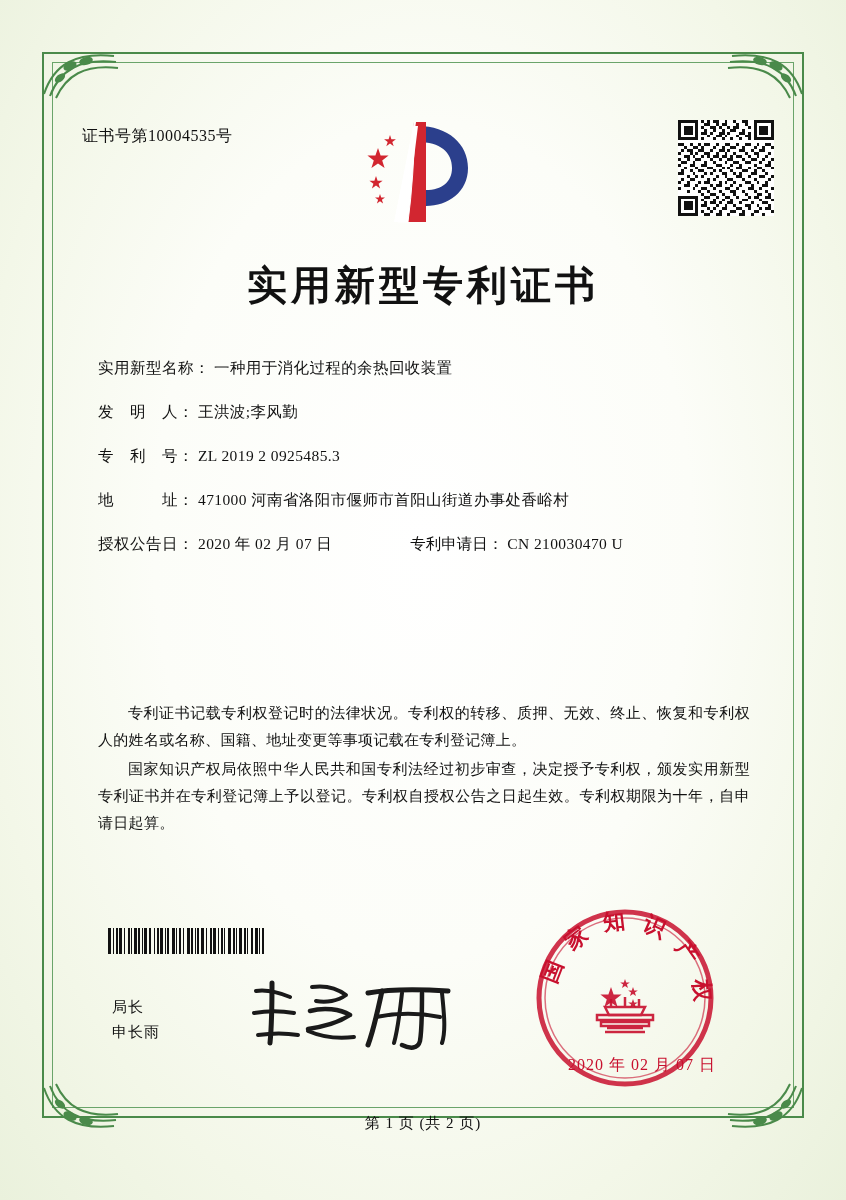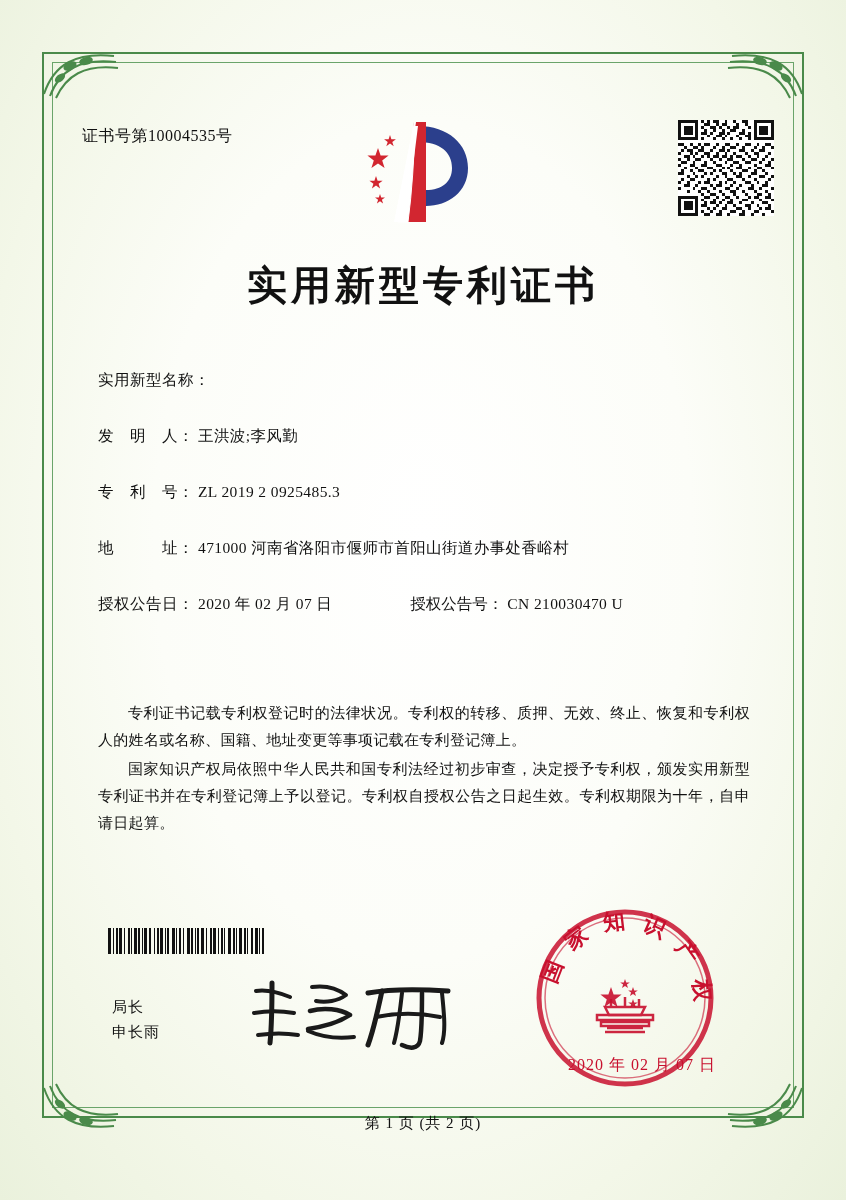--- a/index.html
+++ b/index.html
@@ -93,21 +93,20 @@
   .field-row {
     display: flex;
     align-items: baseline;
     margin-bottom: 23px;
     font-size: 15.5px;
     color: #111;
   }
   .field-label {
     white-space: nowrap;
     letter-spacing: 0.5px;
-    margin-top: 12px;
   }
   .field-value {
     margin-left: 4px;
     letter-spacing: 0.4px;
   }
   .field-row.inline-two .second-label {
     margin-left: 78px;
     white-space: nowrap;
   }
 
@@ -544,37 +543,38 @@
           <rect x="29" y="32" width="1" height="1"></rect>
       </g>
     </svg>
   </div>
 
   <div class="doc-title">实用新型专利证书</div>
 
   <div class="fields">
     <div class="field-row">
       <span class="field-label">实用新型名称：</span>
+      <span class="field-value">一种用于消化过程的余热回收装置</span>
     </div>
     <div class="field-row">
       <span class="field-label">发　明　人：</span>
       <span class="field-value">王洪波;李风勤</span>
     </div>
     <div class="field-row">
       <span class="field-label">专　利　号：</span>
       <span class="field-value">ZL 2019 2 0925485.3</span>
     </div>
     <div class="field-row">
       <span class="field-label">地　　　址：</span>
       <span class="field-value">471000 河南省洛阳市偃师市首阳山街道办事处香峪村</span>
     </div>
     <div class="field-row inline-two">
       <span class="field-label">授权公告日：</span>
       <span class="field-value">2020 年 02 月 07 日</span>
-      <span class="second-label">授权公告号：</span>
+      <span class="second-label">专利申请日：</span>
       <span class="field-value">CN 210030470 U</span>
     </div>
   </div>
 
   <div class="paragraphs">
     <p>专利证书记载专利权登记时的法律状况。专利权的转移、质押、无效、终止、恢复和专利权人的姓名或名称、国籍、地址变更等事项记载在专利登记簿上。</p>
     <p>国家知识产权局依照中华人民共和国专利法经过初步审查，决定授予专利权，颁发实用新型专利证书并在专利登记簿上予以登记。专利权自授权公告之日起生效。专利权期限为十年，自申请日起算。</p>
   </div>
 
   <div class="barcode">

